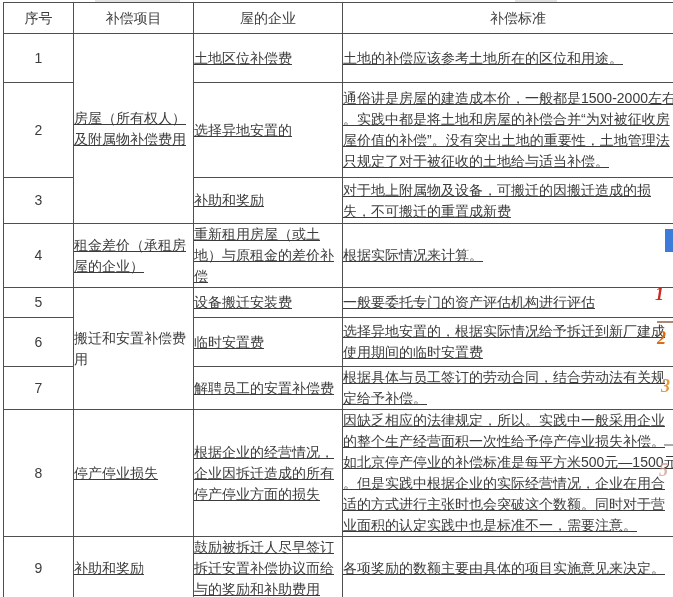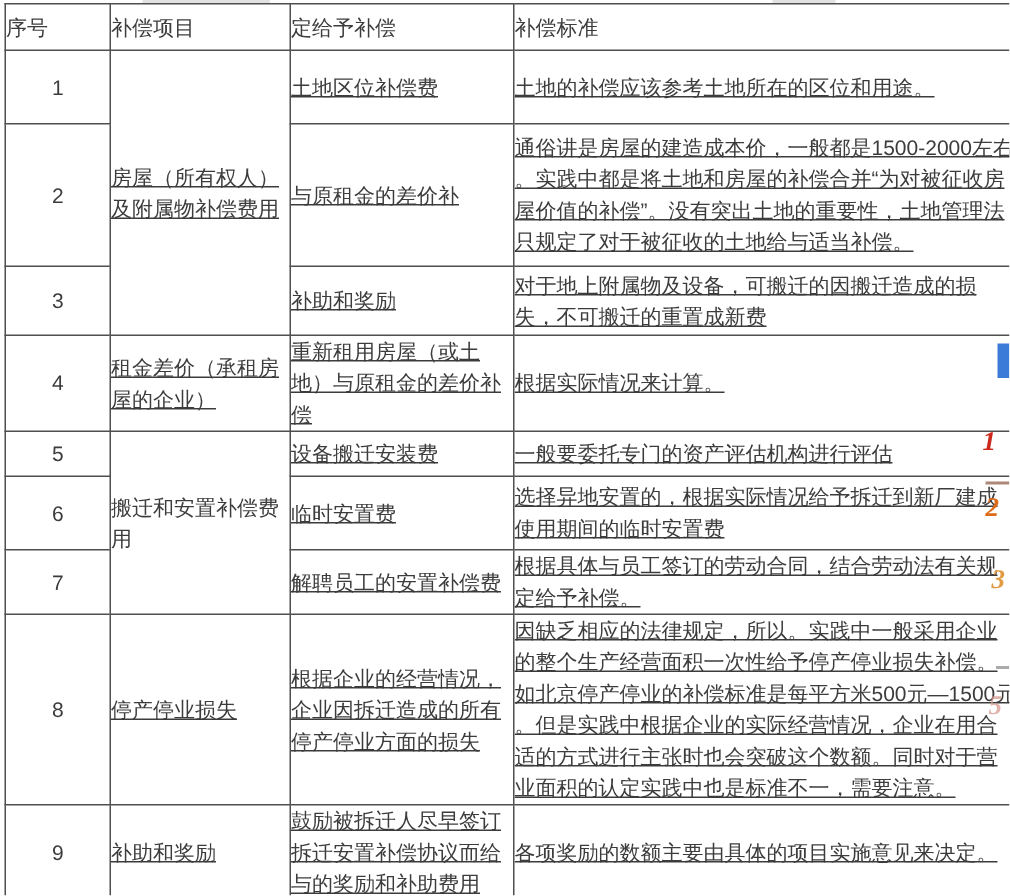--- a/index.html
+++ b/index.html
@@ -18,21 +18,21 @@
   table.comp td{
     border:1px solid #4f4f4f;
     color:#3c3c3c;
     font-size:14px;
     vertical-align:middle;
     white-space:pre;
     overflow:hidden;
     padding:0;
     line-height:21px;
   }
-  td.hd{text-align:left;font-size:14px;color:#3a3a3a;}
+  td.hd{text-align:center;font-size:14px;color:#3a3a3a;}
   td.num{text-align:center;font-size:13px;}
   td.pad{padding-left:5px;text-decoration:underline;}
   td.ctr{}
   .lh15{line-height:15px;margin-top:12px;}
   .lh16{line-height:16.5px;}
   .lh19{line-height:19px;}
   .lh20{line-height:20px;}
   .lh22{line-height:22px;margin-left:47px;}
   
   .cursor-bar{
@@ -67,33 +67,33 @@
     <colgroup>
       <col style="width:70px">
         <col style="width:120px">
         <col style="width:149px">
         <col style="width:351px">
     </colgroup>
     <tbody>
         <tr style="height:31px">
       <td class="hd">序号</td>
       <td class="hd">补偿项目</td>
-      <td class="hd">定给予补偿</td>
+      <td class="hd">屋的企业</td>
       <td class="hd">补偿标准</td>
     </tr>
     <tr style="height:49px">
       <td class="num">1</td>
       <td class="pad lh22" rowspan="3">房屋（所有权人）
 及附属物补偿费用</td>
       <td class="pad">土地区位补偿费</td>
       <td class="pad">土地的补偿应该参考土地所在的区位和用途。</td>
     </tr>
     <tr style="height:95px">
       <td class="num">2</td>
-      <td class="pad">与原租金的差价补</td>
+      <td class="pad">选择异地安置的</td>
       <td class="pad">通俗讲是房屋的建造成本价，一般都是1500-2000左右
 。实践中都是将土地和房屋的补偿合并“为对被征收房
 屋价值的补偿”。没有突出土地的重要性，土地管理法
 只规定了对于被征收的土地给与适当补偿。</td>
     </tr>
     <tr style="height:46px">
       <td class="num">3</td>
       <td class="pad">补助和奖励</td>
       <td class="pad">对于地上附属物及设备，可搬迁的因搬迁造成的损
 失，不可搬迁的重置成新费</td>

